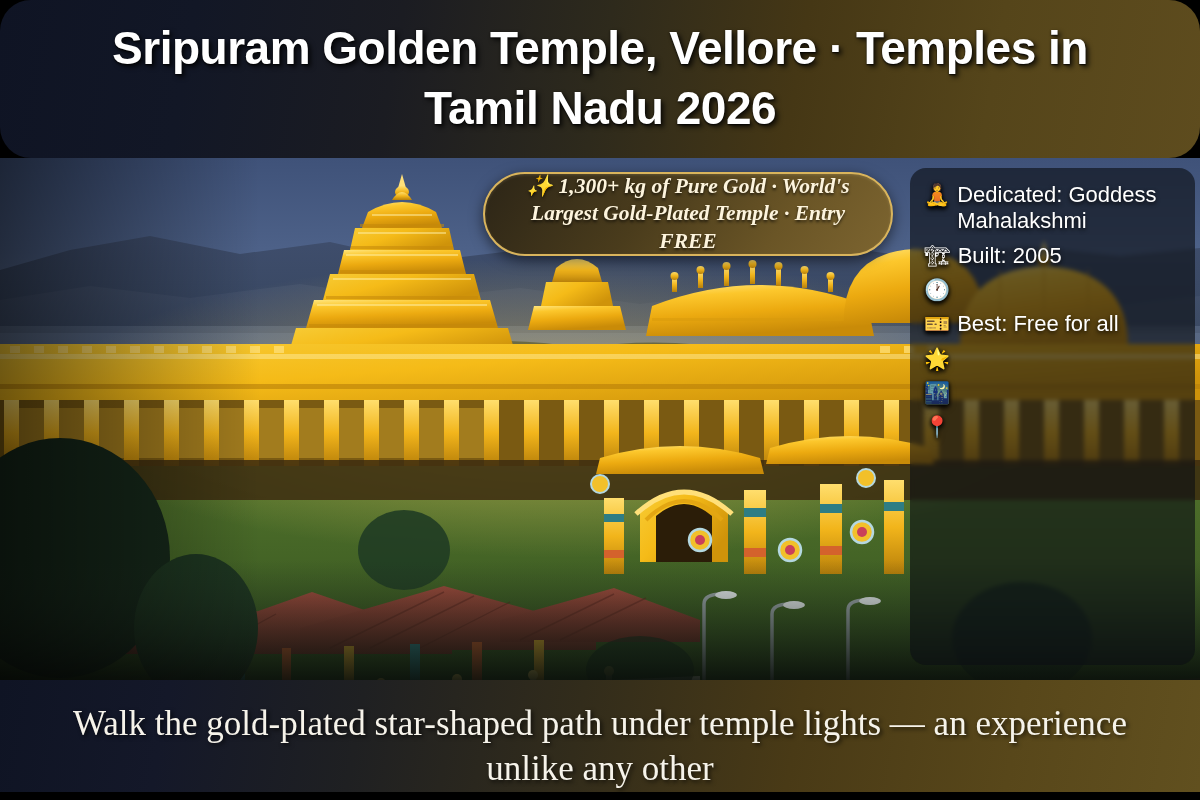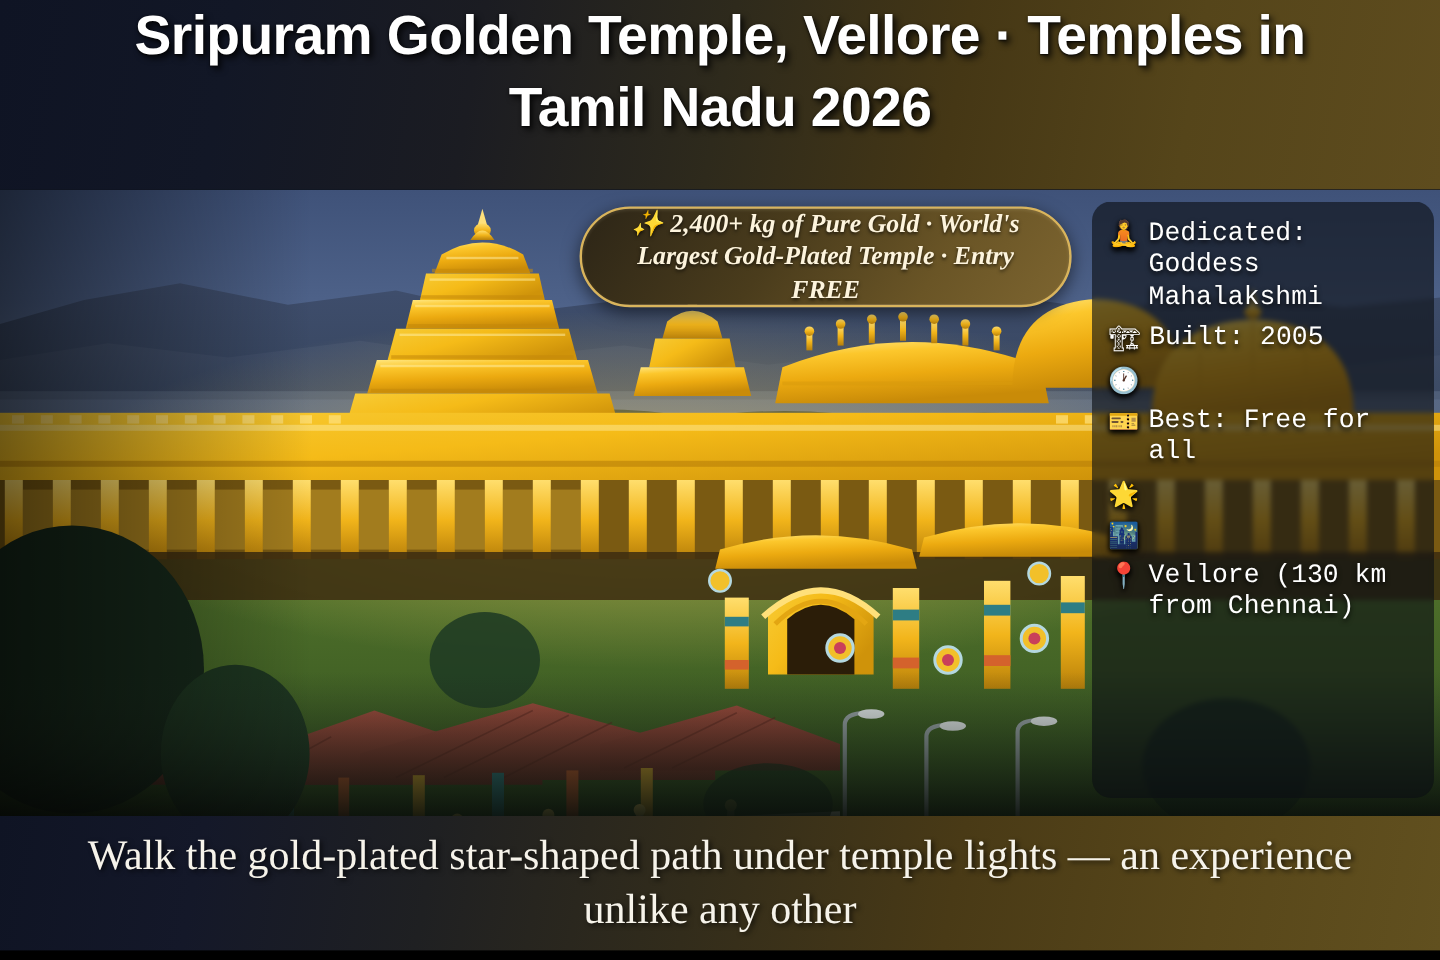--- a/index.html
+++ b/index.html
@@ -15,21 +15,21 @@
     overflow: hidden;
   }
 
   
   .header {
     position: absolute; left: 0; top: 0;
     width: 1200px; height: 158px;
     background: linear-gradient(100deg,
         #0f1424 0%, #121726 16%, #1b1c22 33%,
         #2e2a1c 50%, #453715 66%, #55451a 82%, #5e4c1e 100%);
-    display: flex; align-items: flex-start; justify-content: center;
+    display: flex; align-items: center; justify-content: center; border-radius: 31px;
   }
   .header-title {
     width: 1060px;
     text-align: center;
     color: #ffffff;
     font-family: "Liberation Sans", sans-serif;
     font-weight: 700;
     font-size: 46px;
     line-height: 1.3;
     letter-spacing: -0.5px;
@@ -93,30 +93,30 @@
     line-height: 1.20;
     text-shadow: 0 2px 4px rgba(0,0,0,0.85);
   }
   .info-icon {
     flex: 0 0 auto;
     font-size: 21px;
     line-height: 1.25;
     font-family: "DejaVu Sans", sans-serif;
     filter: drop-shadow(0 1px 2px rgba(0,0,0,0.8));
   }
-  .info-label { flex: 1 1 auto; font-family: Liberation Mono, monospace; }
+  .info-label { flex: 1 1 auto; }
 
   
   .footer {
     position: absolute; left: 0; top: 680px;
     width: 1200px; height: 112px;
     background: linear-gradient(100deg,
         #0f1424 0%, #141829 14%, #1f2022 30%,
         #322c1b 48%, #493a16 66%, #58471a 84%, #61501f 100%);
-    display: flex; align-items: center; justify-content: center;
+    display: flex; align-items: flex-end; justify-content: center;
   }
   .footer-text {
     width: 1060px;
     text-align: center;
     color: #f6f3ea;
     font-family: "Liberation Serif", serif;
     font-weight: 400;
     font-size: 35px;
     line-height: 1.28;
     text-shadow: 2px 2px 4px rgba(0,0,0,0.7);
@@ -474,21 +474,21 @@
 
       <rect x="0" y="402" width="1200" height="120" fill="url(#darkFG)"></rect>
 
       <rect x="0" y="0" width="260" height="522" fill="url(#vignetteL)"></rect>
     </svg>
   </div>
 
   <div class="badge">
     <div class="badge-text">
       <span>✨</span>
-      <span>2,400+ kg of Pure Gold · World's Largest Gold-Plated Temple · Entry FREE</span>
+      <span>1,300+ kg of Pure Gold · World's Largest Gold-Plated Temple · Entry FREE</span>
     </div>
   </div>
 
   <div class="info-panel">
 
     <div class="info-item">
       <span class="info-icon">🧘</span>
       <span class="info-label">Dedicated: Goddess Mahalakshmi</span>
     </div>
 
@@ -509,21 +509,20 @@
     <div class="info-item">
       <span class="info-icon">🌟</span>
     </div>
 
     <div class="info-item">
       <span class="info-icon">🌃</span>
     </div>
 
     <div class="info-item">
       <span class="info-icon">📍</span>
-      <span class="info-label">Vellore (130 km from Chennai)</span>
     </div>
 
   </div>
 
   <div class="footer">
     <div class="footer-text">Walk the gold-plated star-shaped path under temple lights — an experience unlike any other</div>
   </div>
 
 </div>
 

